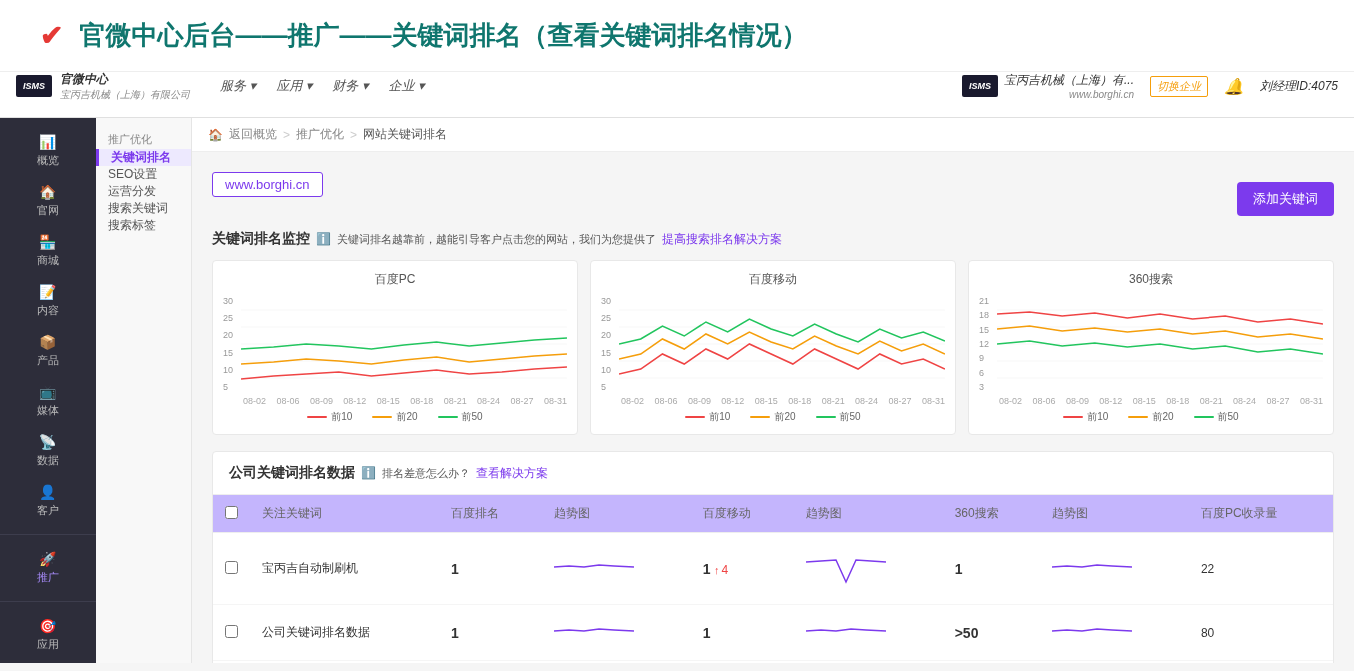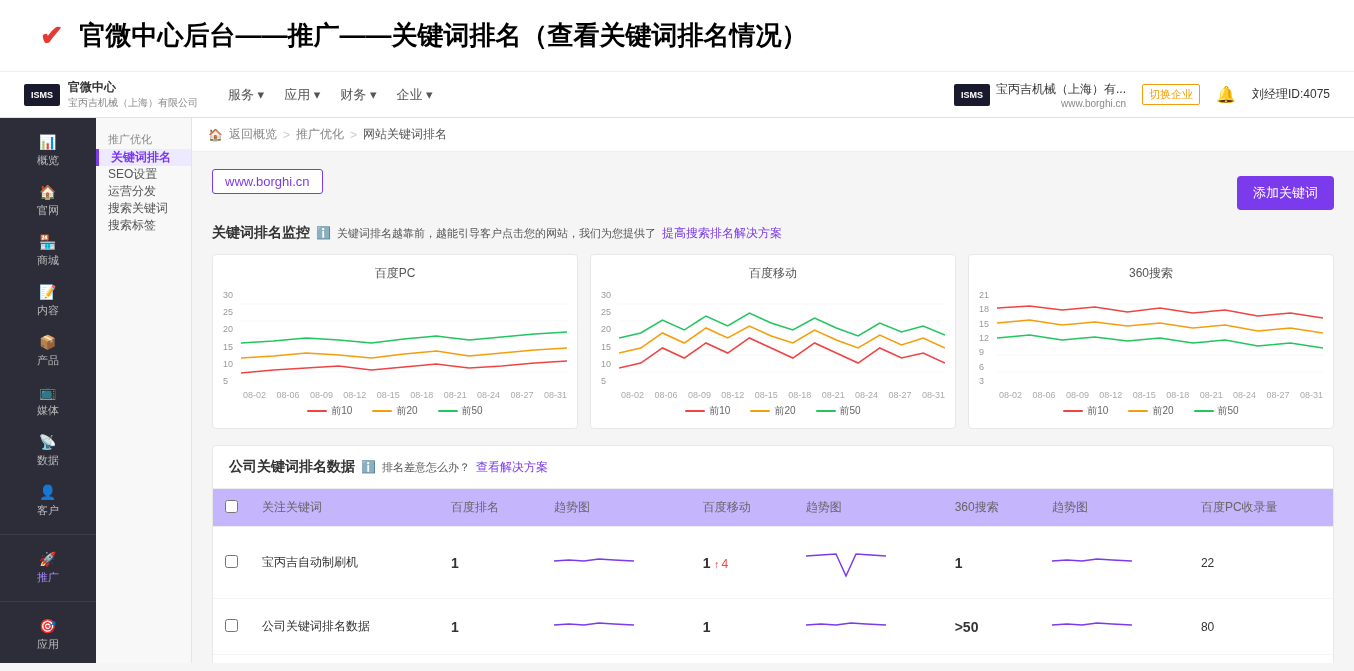--- a/index.html
+++ b/index.html
@@ -15,32 +15,33 @@
       border-bottom: 1px solid #eee;
     }
     .title-bar .check-icon {
       color: #e53935;
       font-size: 28px;
       font-weight: bold;
     }
     .title-bar h1 {
       font-size: 26px;
       font-weight: bold;
-      color: #000000;
+      color: #0f766e;
     }
 
     
     .top-nav {
       background: #fff;
       height: 46px;
       display: flex;
-      align-items: center;
-      padding: 0 24px;
+      align-items: flex-start;
+      padding: 0 16px;
       border-bottom: 1px solid #e0e0e0;
       justify-content: space-between;
+      font-style: italic;
     }
     .top-nav-left {
       display: flex;
       align-items: center;
       gap: 30px;
     }
     .brand {
       display: flex;
       align-items: center;
       gap: 8px;
@@ -419,21 +420,21 @@
       <span class="sep">&gt;</span>
       <span style="cursor:pointer;">推广优化</span>
       <span class="sep">&gt;</span>
       <span class="current">网站关键词排名</span>
     </div>
 
     <div class="page-content">
 
       <div style="display:flex; justify-content:space-between; align-items:center; margin-bottom:14px;">
         <span class="domain-box">www.borghi.cn</span>
-        <button class="add-keyword-btn" style="float:none; margin-top:8px;">添加关键词</button>
+        <button class="add-keyword-btn" style="float:none; margin-top:14px;">添加关键词</button>
       </div>
 
       <div class="section-title">
         <span>关键词排名监控</span>
         <span class="info-icon">ℹ️</span>
         <span style="font-size:11px; color:#555; font-weight:normal;">关键词排名越靠前，越能引导客户点击您的网站，我们为您提供了</span>
         <a class="link" href="#">提高搜索排名解决方案</a>
       </div>
 
       <div class="charts-row">

